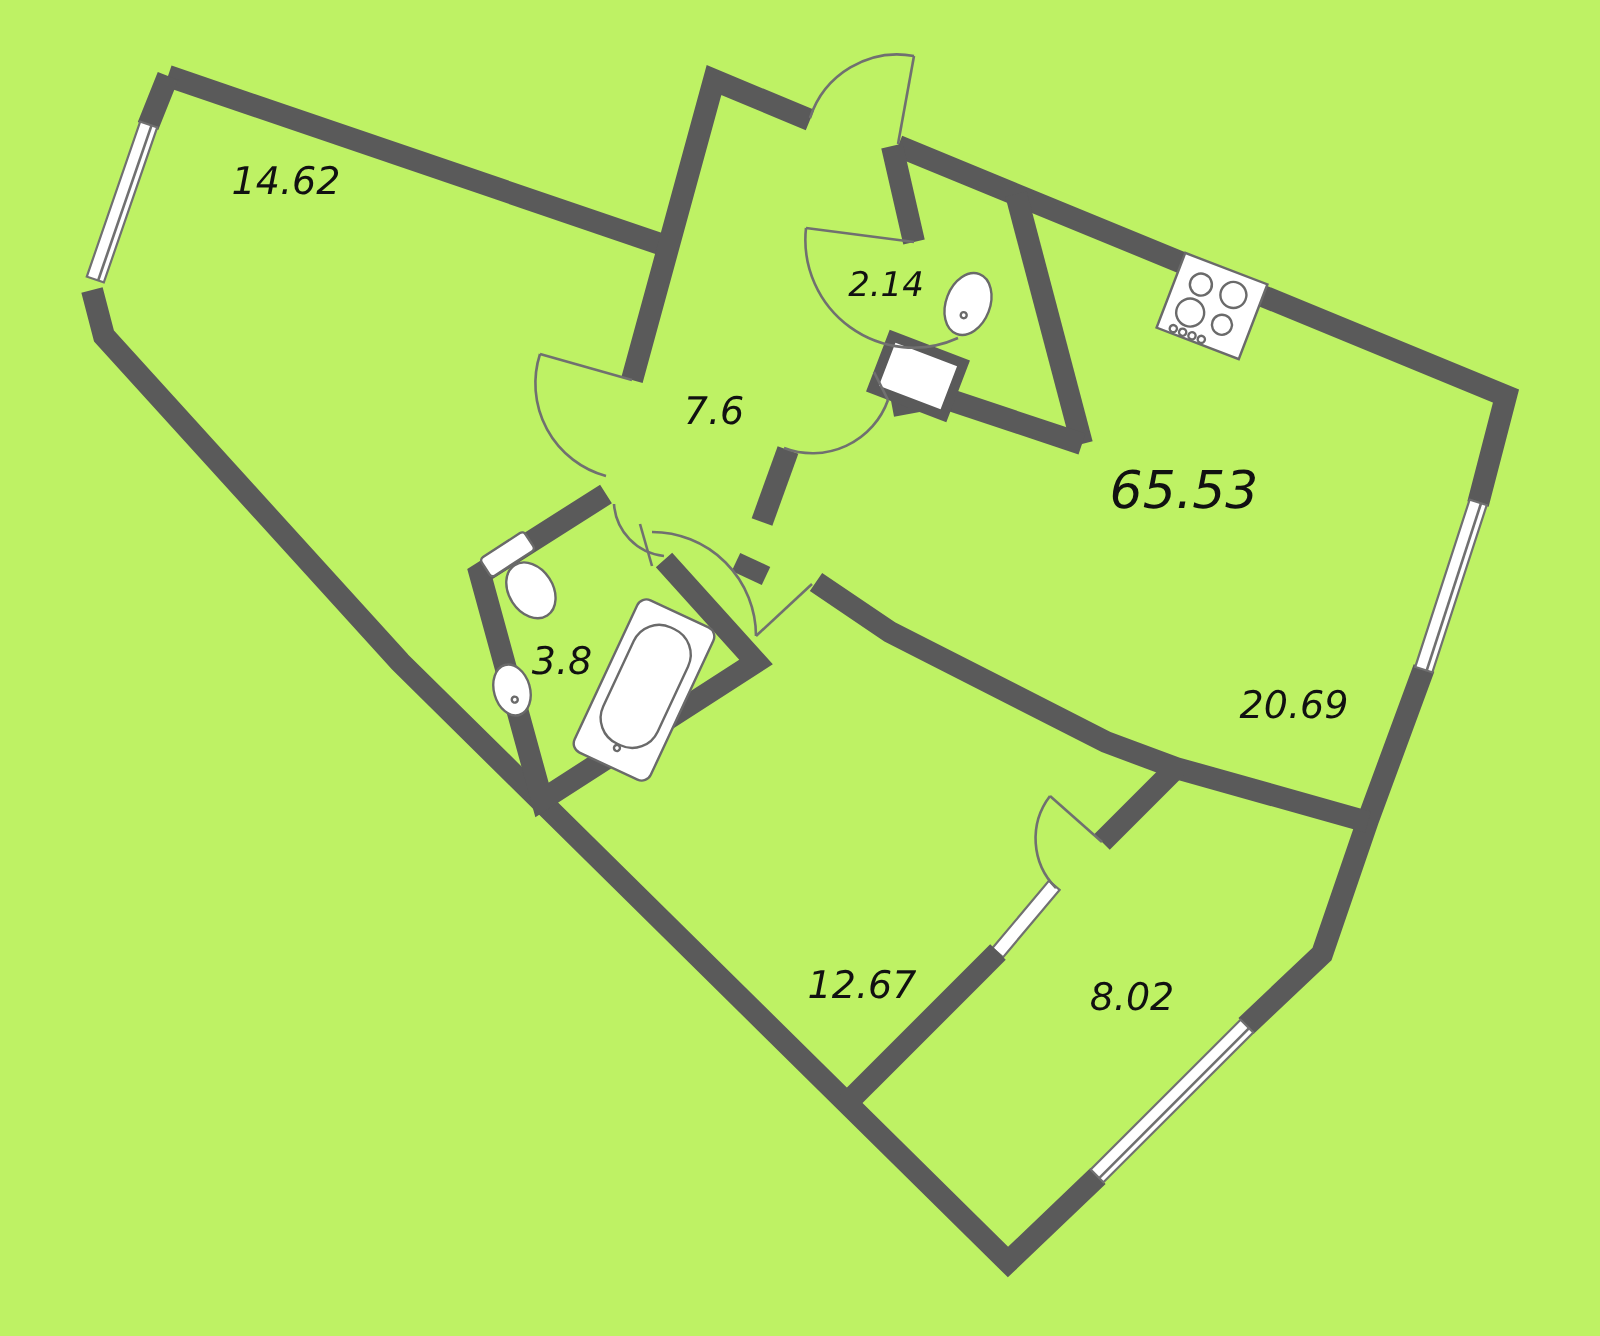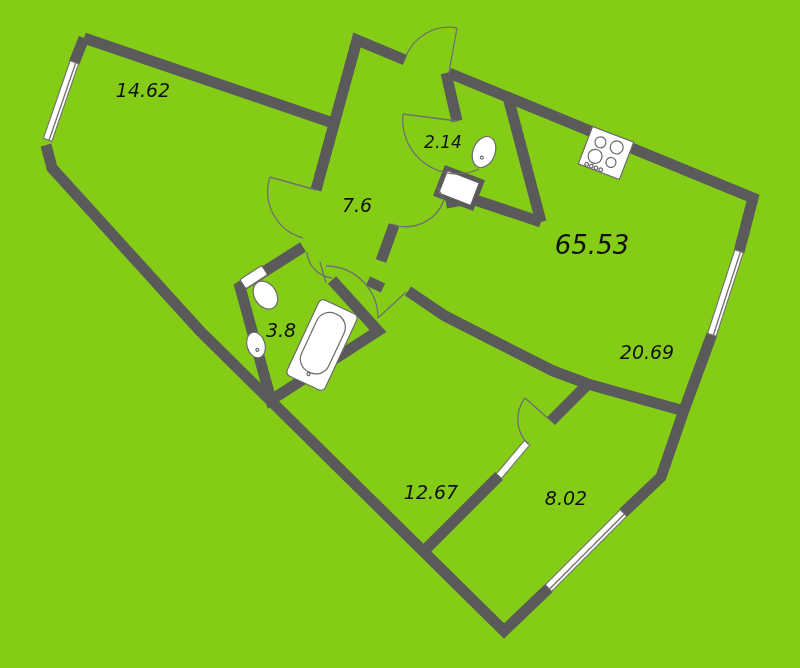--- a/index.html
+++ b/index.html
@@ -1,16 +1,16 @@
 <!DOCTYPE html>
 <html><head>
 <meta charset="utf-8">
 <style>
   html,body{margin:0;padding:0;background:#ffffff;}
-  .stage{position:relative;width:800px;height:668px;background:#84cc16;overflow:hidden;
+  .stage{position:relative;width:800px;height:668px;background:#bef264;overflow:hidden;
          font-family:"DejaVu Sans","Liberation Sans",sans-serif;text-align:right;}
   svg{display:block;}
   .wall{stroke:#5a5a5a;stroke-width:11;fill:none;stroke-linecap:butt;stroke-linejoin:miter;}
   .wall-stub{stroke:#5a5a5a;stroke-width:10;fill:none;}
   .thin{stroke:#707070;stroke-width:1.3;fill:none;}
   .fixture{stroke:#6a6a6a;stroke-width:1.2;fill:#ffffff;}
   .win{fill:#ffffff;stroke:#707070;stroke-width:1.1;}
   .shaft{fill:#ffffff;stroke:#5a5a5a;stroke-width:5;}
   .arealbl{font-style:italic;fill:#111111;font-size:19px;text-anchor:middle;}
   .arealbl.big{font-size:26px;}

